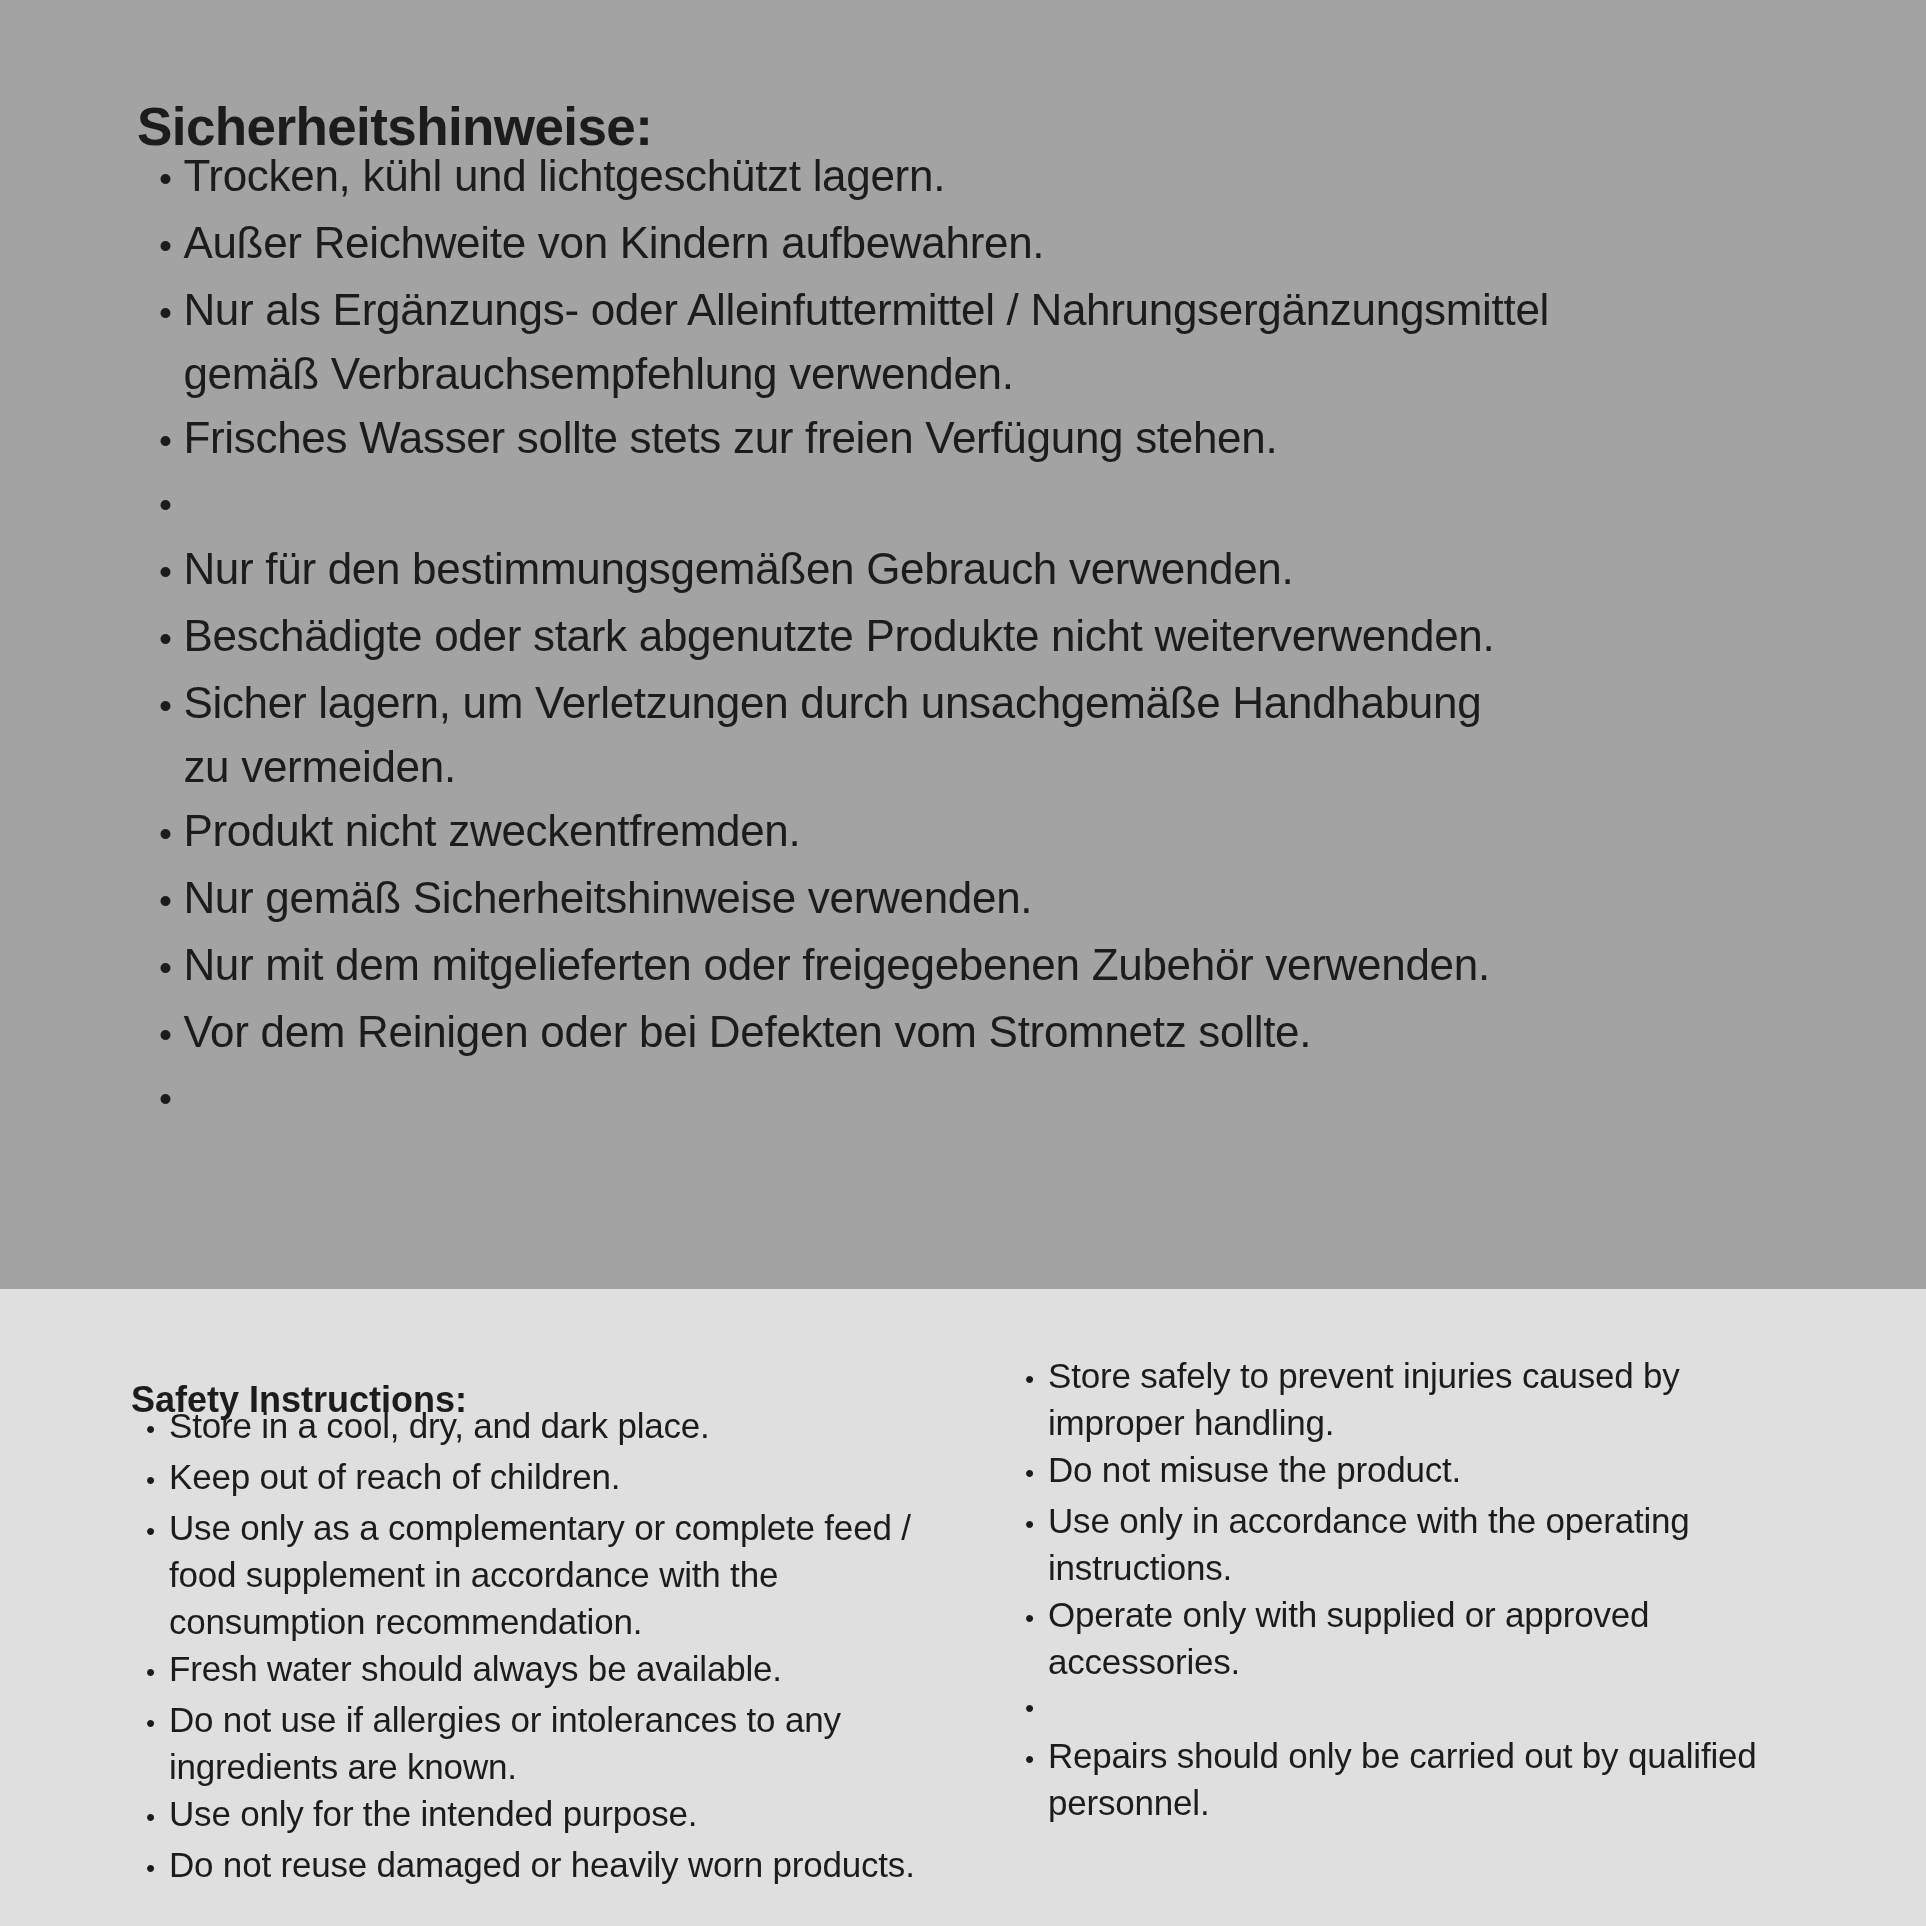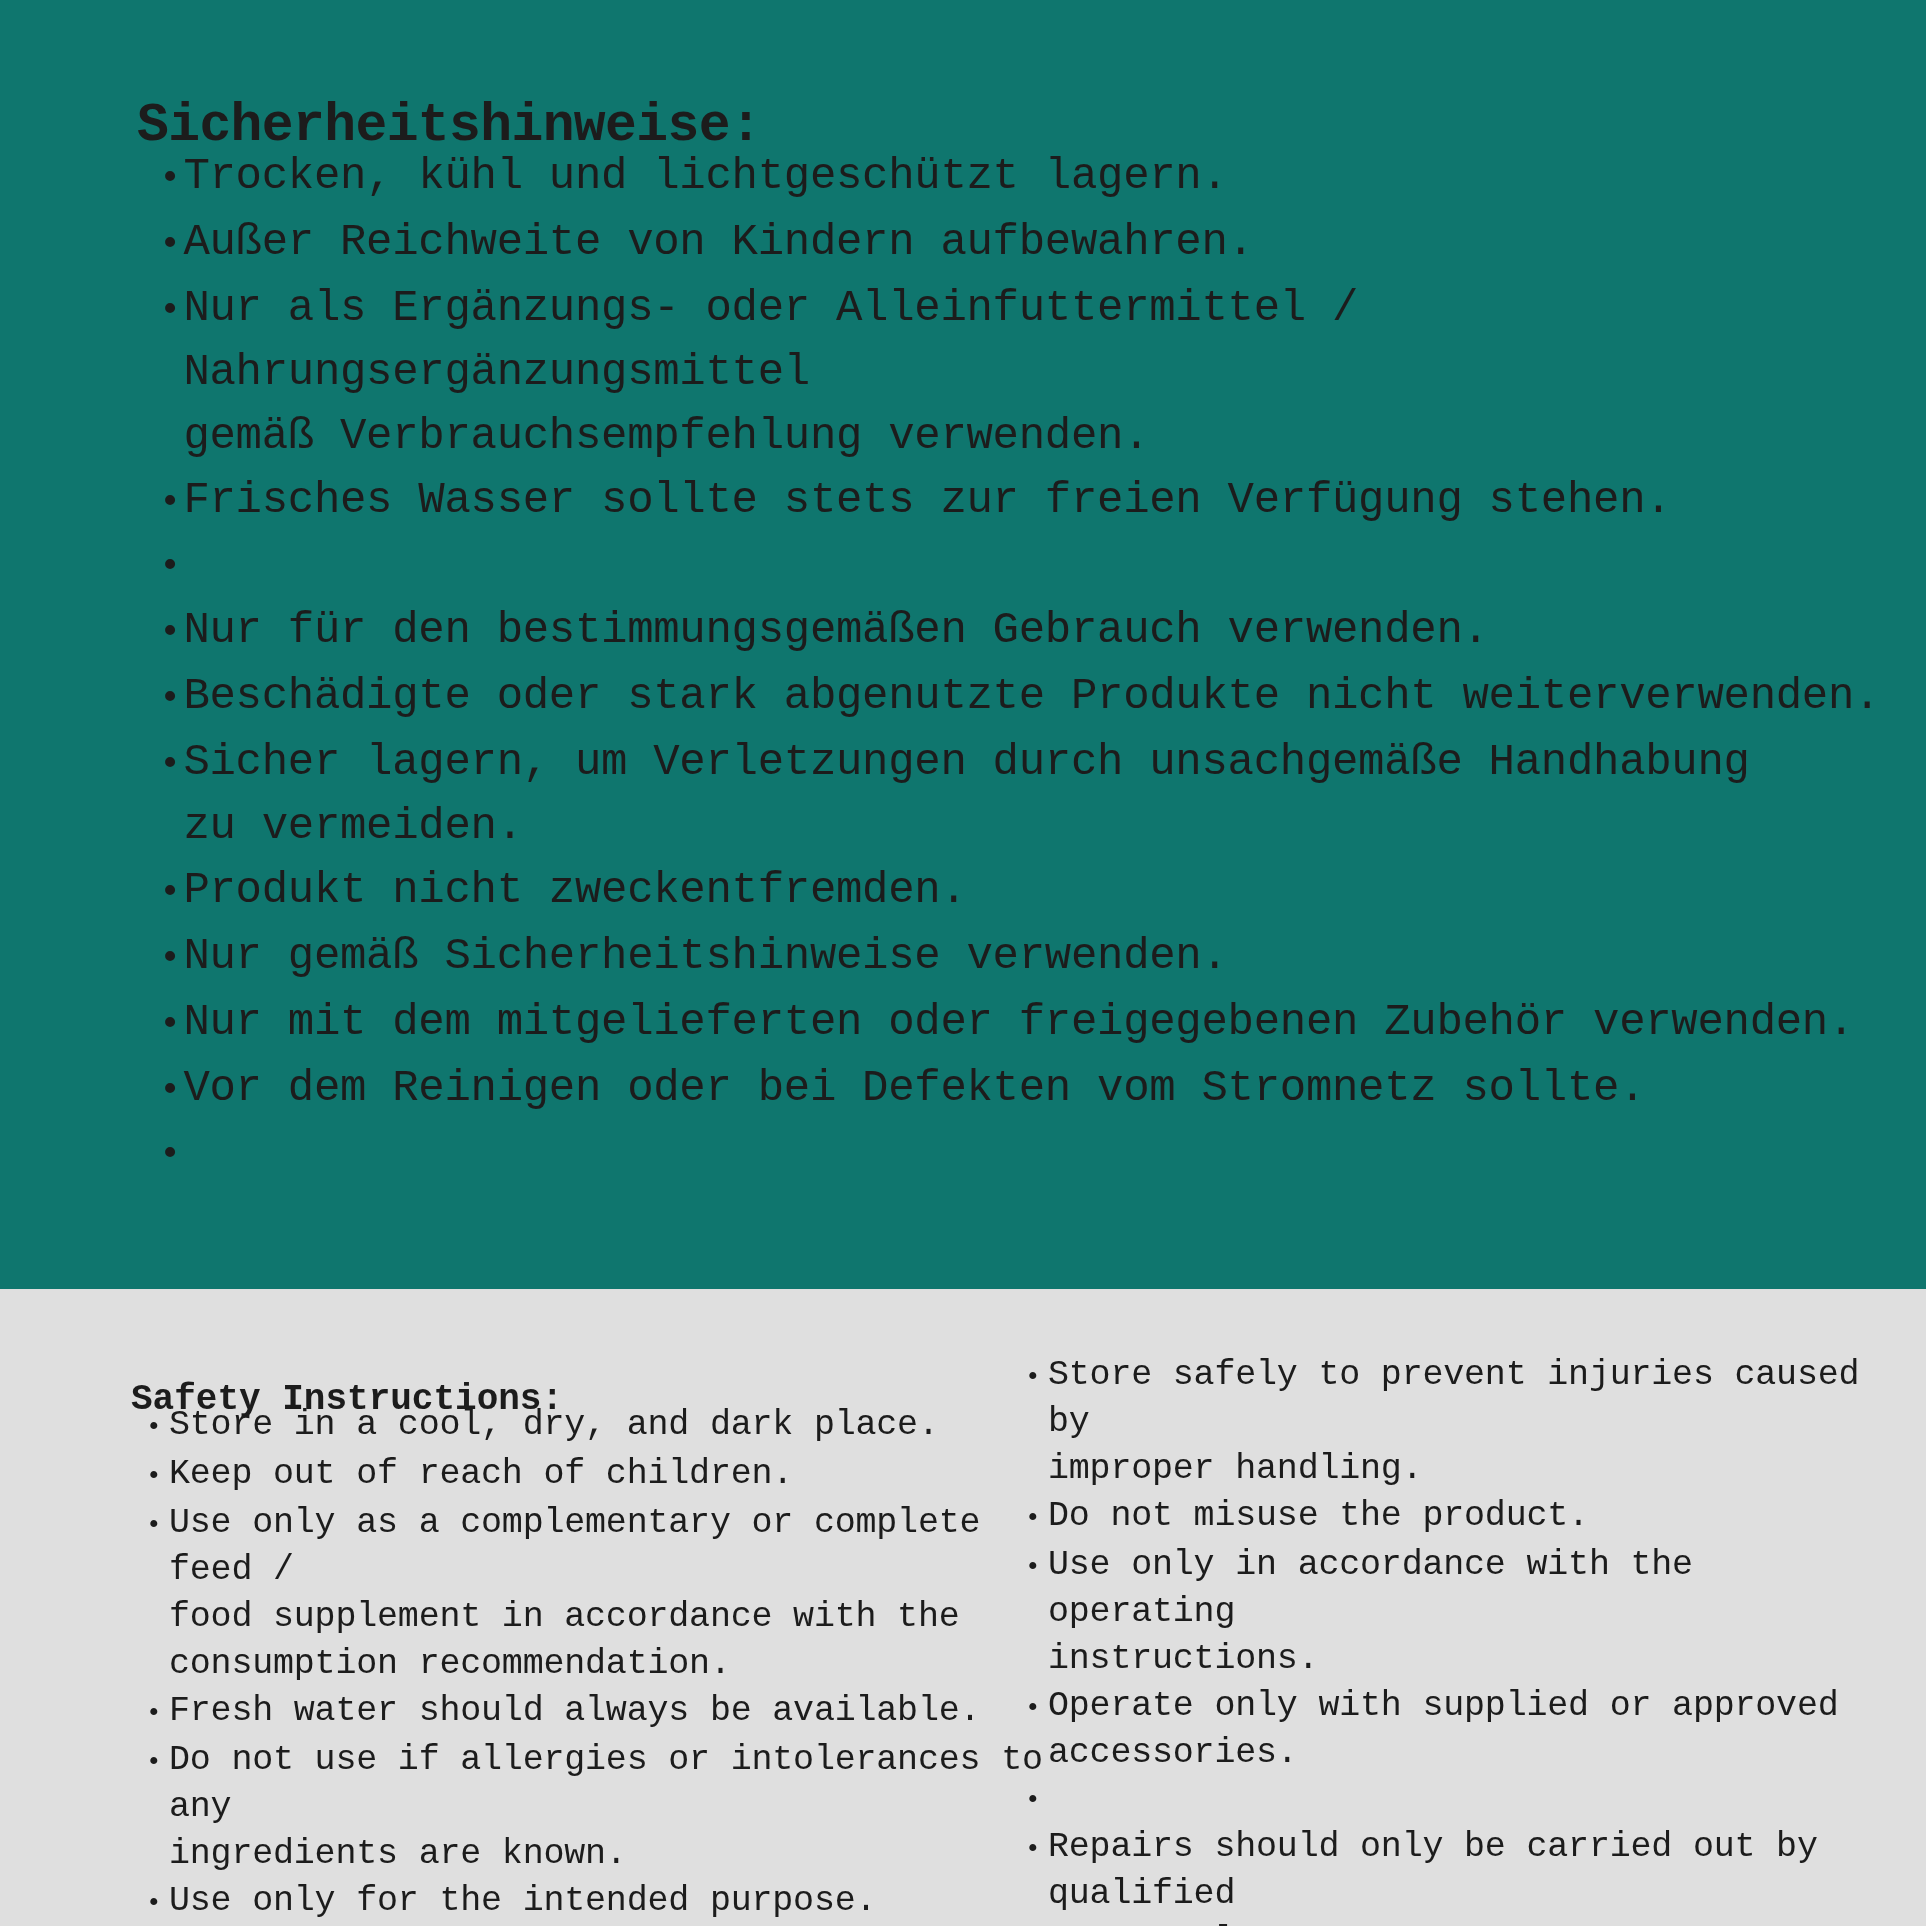--- a/index.html
+++ b/index.html
@@ -4,23 +4,23 @@
 <style>
   html, body {
     margin: 0;
     padding: 0;
     background: #ffffff;
   }
   .page {
     position: relative;
     width: 1926px;
     height: 1926px;
-    background: #0f766e;
+    background: #a3a3a3;
     overflow: hidden;
-    font-family: Liberation Mono, monospace;
+    font-family: Liberation Sans, sans-serif;
     color: #1c1c1c;
   }
 
   
   .de-title {
     position: absolute;
     left: 137px;
     top: 64px;
     font-size: 53px;
     font-weight: bold;

